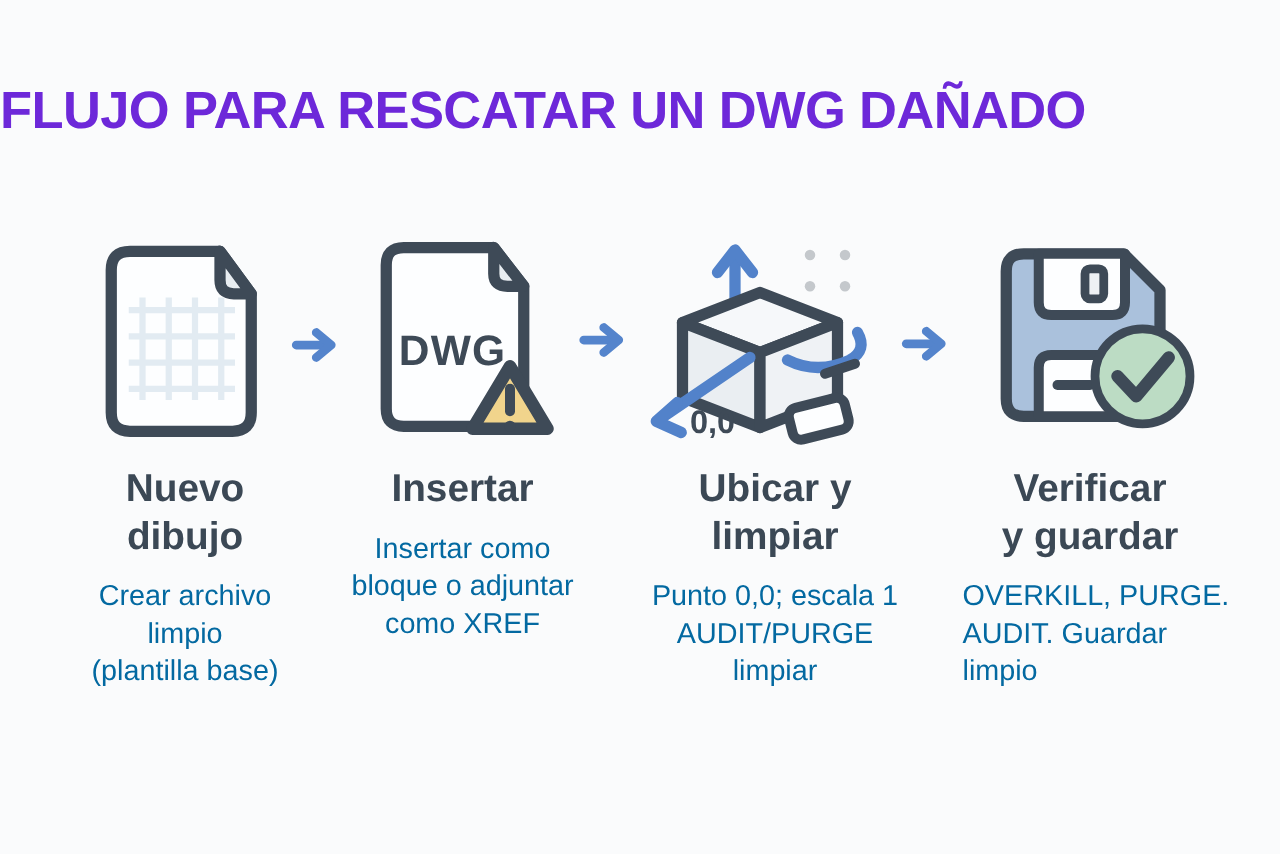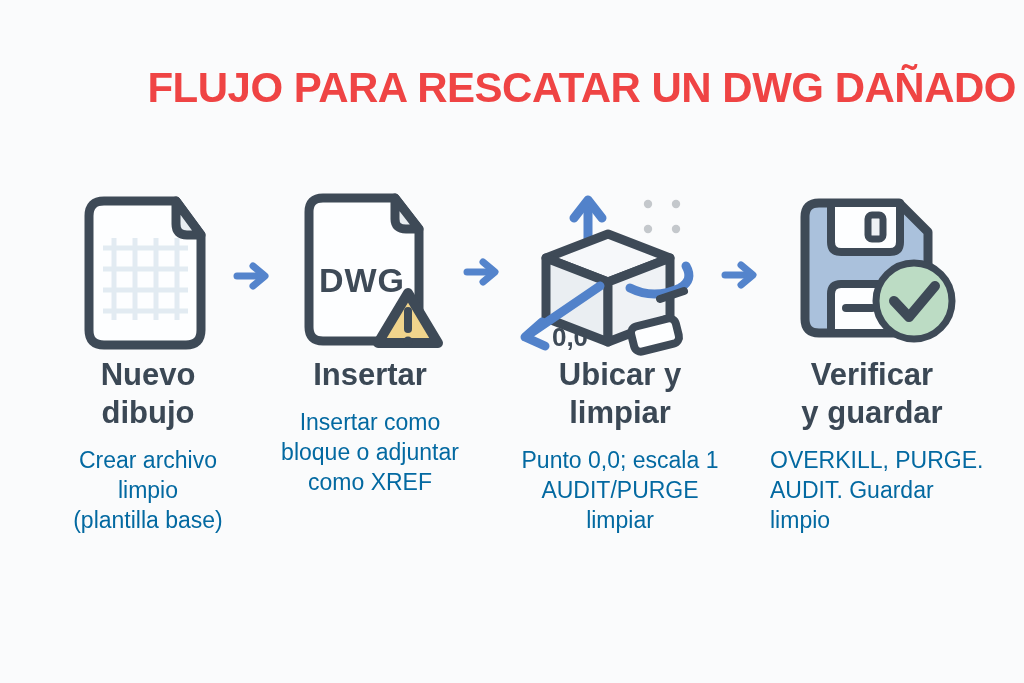--- a/index.html
+++ b/index.html
@@ -8,41 +8,41 @@
     background: #fafbfc;
     font-family: "Liberation Sans", sans-serif;
     position: relative;
     overflow: hidden;
   }
   .canvas { position: absolute; inset: 0; }
 
   .page-title {
     position: absolute;
     top: 64px; left: 0; width: 1016px;
-    text-align: right;
+    text-align: left;
     font-size: 42px;
     font-weight: 700;
     letter-spacing: -0.5px;
-    color: #ef4444;
+    color: #6d28d9;
   }
 
   .icon { position: absolute; }
   .icon-new-drawing  { left: 78px;  top: 194px; }
   .icon-dwg-damaged  { left: 296px; top: 192px; }
   .icon-cube-scene   { left: 512px; top: 186px; }
   .icon-save-verify  { left: 796px; top: 196px; }
 
   .flow-arrow { position: absolute; }
   .flow-arrow-1 { left: 232px; top: 261px; }
   .flow-arrow-2 { left: 462px; top: 257px; }
   .flow-arrow-3 { left: 720px; top: 260px; }
 
   .step-text {
     position: absolute;
-    top: 356px;
+    top: 372px;
   }
   .step-text-1 { left: 28px;  width: 240px; }
   .step-text-2 { left: 250px; width: 240px; }
   .step-text-3 { left: 496px; width: 248px; }
   .step-text-4 { left: 752px; width: 240px; }
 
   .step-heading {
     font-size: 31px;
     font-weight: 700;
     line-height: 38px;

